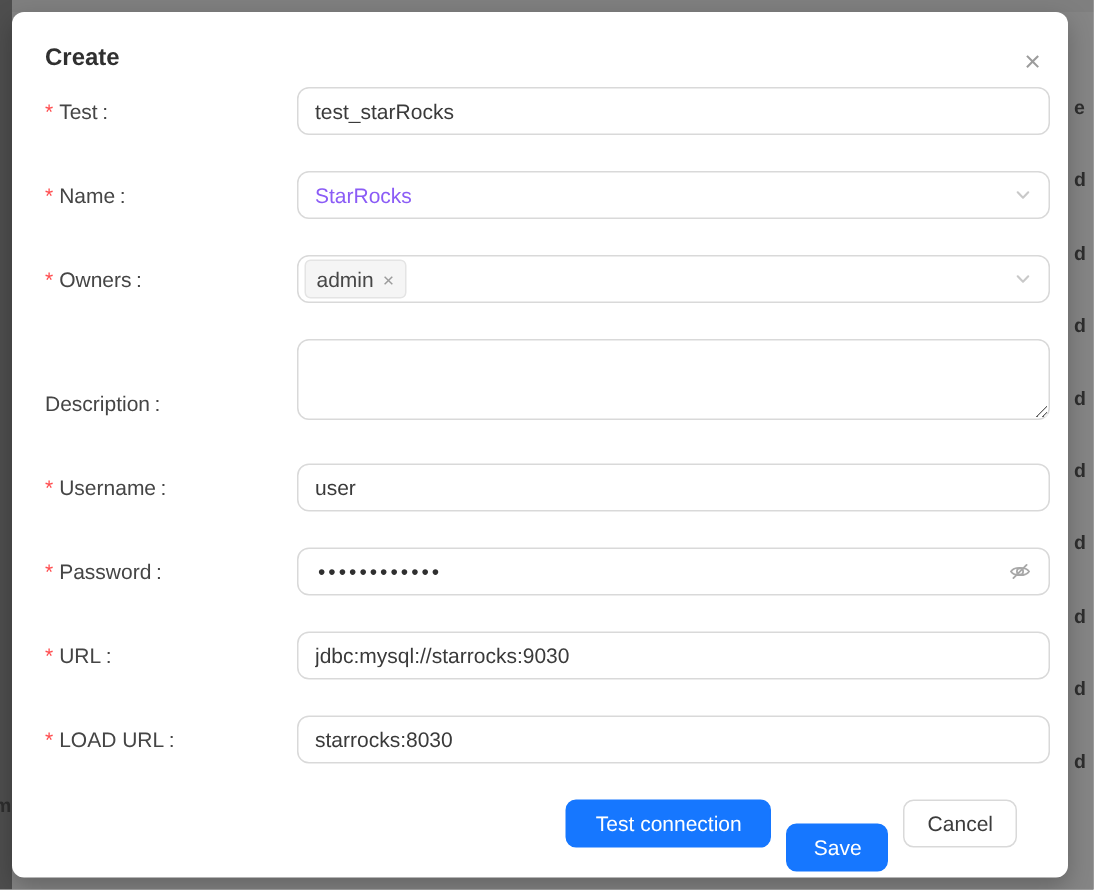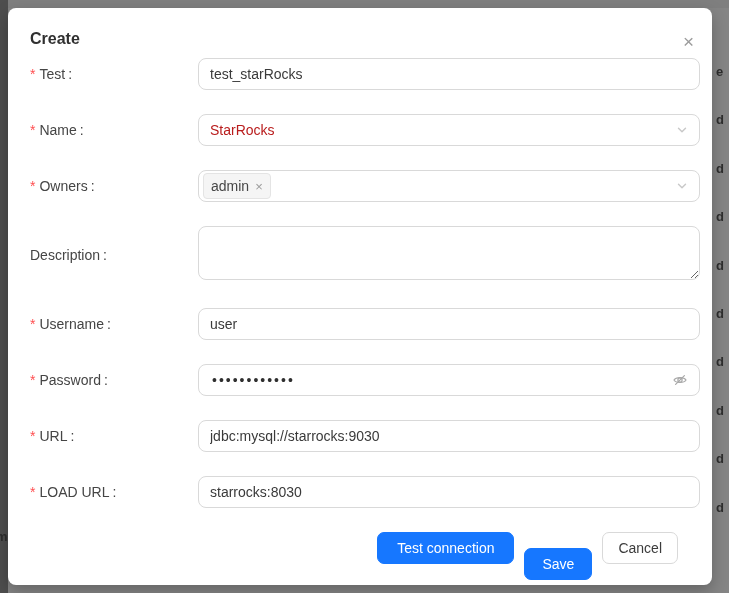--- a/index.html
+++ b/index.html
@@ -26,35 +26,35 @@
   .modal-header{position:relative;padding:21px 24px 0 22px;}
   .modal-title{font-size:16px;font-weight:700;color:#303030;line-height:20px;}
   .modal-close{
     position:absolute;top:22px;right:12px;border:none;background:transparent;
     color:#9c9c9c;font-size:19px;line-height:1;cursor:pointer;padding:2px 6px;
     font-family:"Liberation Sans",sans-serif;
   }
   
   .form{margin-top:9px;padding:0 12px 0 22px;}
   .row{display:flex;align-items:center;margin-bottom:24px;}
-  .row.top{align-items:center;}
+  .row.top{align-items:flex-end;}
   .label{
     width:168px;flex:0 0 168px;font-size:14px;color:#454545;line-height:32px;
     white-space:nowrap;
   }
   .req{color:#ff4d4f;margin-right:4px;font-size:14px;}
   .colon{margin-left:3px;}
   .control{flex:1;min-width:0;}
   .input,.select,.textarea,.pwd-wrap{
     box-sizing:border-box;width:100%;border:1px solid #d9d9d9;border-radius:8px;
     background:#fff;font-family:"Liberation Sans",sans-serif;
   }
   .input{height:32px;padding:0 11px;font-size:14px;color:#3a3a3a;outline:none;}
   .select{height:32px;display:flex;align-items:center;padding:0 11px 0 11px;cursor:pointer;}
-  .select-value{flex:1;font-size:14px;color:#b91c1c;}
+  .select-value{flex:1;font-size:14px;color:#8b5cf6;}
   .chevron{flex:0 0 auto;display:flex;align-items:center;}
   .tag{
     display:inline-flex;align-items:center;height:24px;margin-left:-7px;
     background:#f5f5f5;border:1px solid #e4e4e4;border-radius:4px;
     padding:0 7px;font-size:14px;color:#474747;
   }
   .tag-close{margin-left:6px;color:#9b9b9b;font-size:13px;cursor:pointer;line-height:1;}
   .textarea{height:54px;padding:5px 11px;font-size:14px;color:#3a3a3a;outline:none;}
   .pwd-wrap{height:32px;display:flex;align-items:center;padding:0 11px;}
   .pwd-input{

